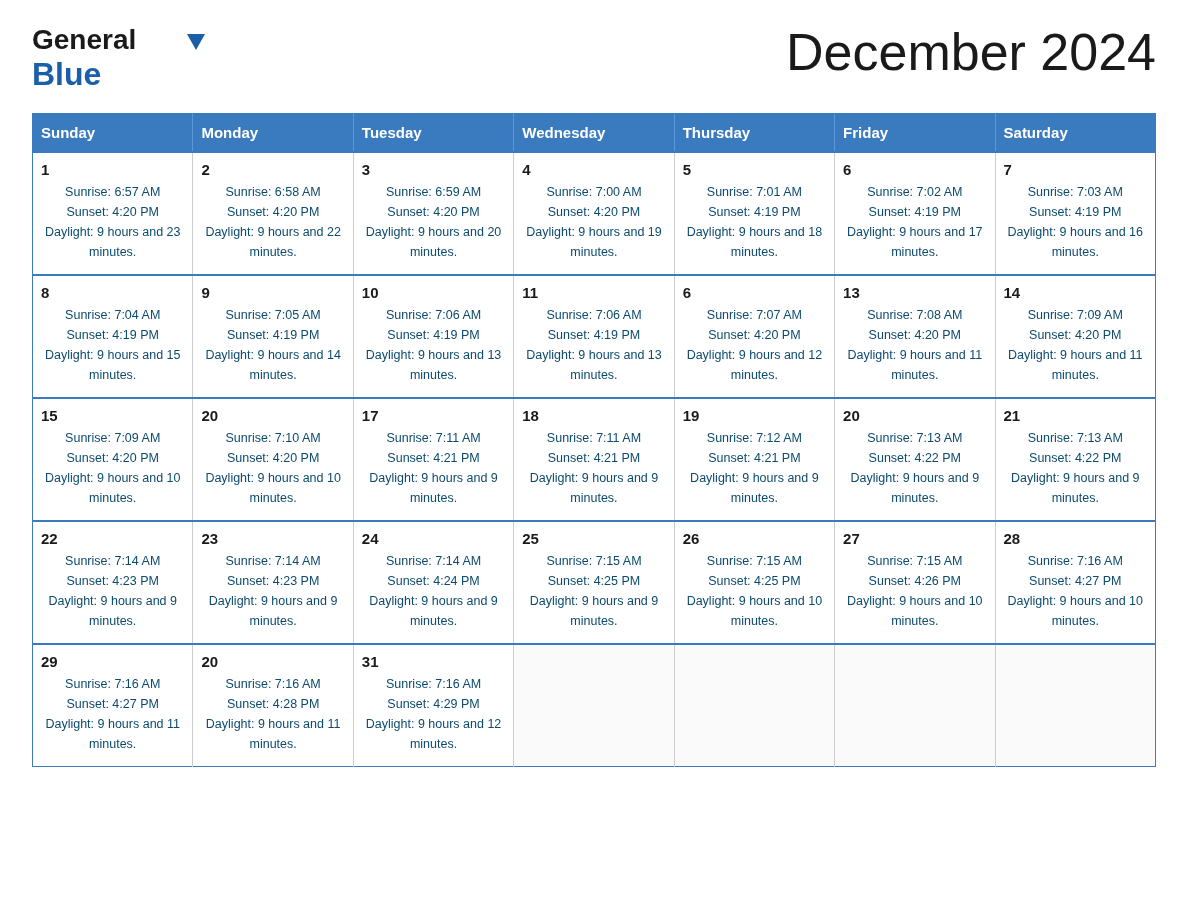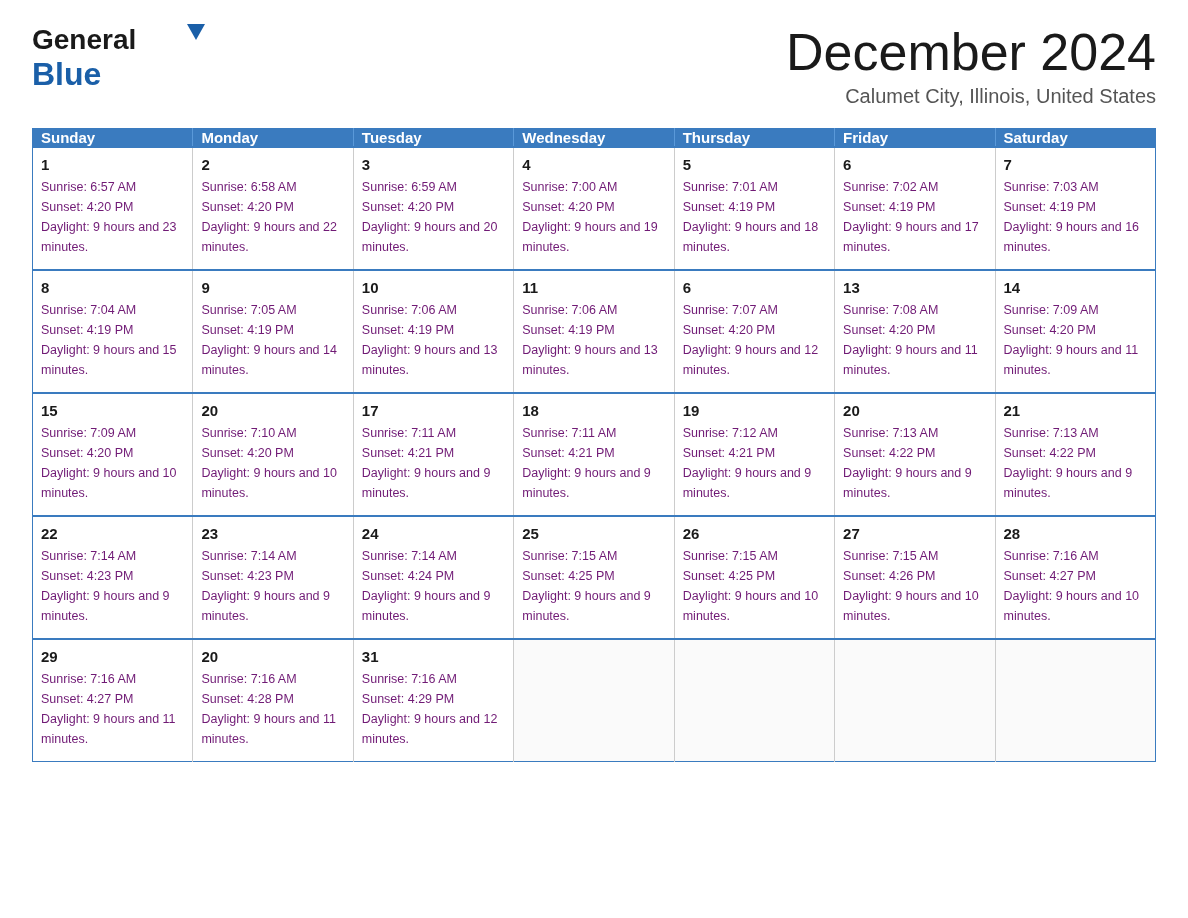--- a/index.html
+++ b/index.html
@@ -19,21 +19,21 @@
     }
 
     .logo {
       display: flex;
       flex-direction: column;
       align-items: flex-start;
     }
 
     .logo-row1 {
       display: flex;
-      align-items: flex-start;
+      align-items: flex-end;
       gap: 48px;
     }
 
     .title-block {
       text-align: right;
     }
 
     .month-title {
       font-size: 52px;
       font-weight: 300;
@@ -51,21 +51,21 @@
       width: 100%;
       border-collapse: collapse;
       border: 1px solid #3a7bbf;
     }
 
     .calendar thead tr th {
       background-color: #3a7bbf;
       color: #ffffff;
       font-size: 15px;
       font-weight: 600;
-      padding: 0 8px;
+      padding: 10px 8px;
       text-align: left;
       border-right: 1px solid #5a99d9;
     }
 
     .calendar thead tr th:last-child {
       border-right: none;
     }
 
     .calendar tbody tr td {
       vertical-align: top;
@@ -86,21 +86,22 @@
       font-size: 15px;
       font-weight: 600;
       color: #1a1a1a;
       display: block;
       margin-bottom: 4px;
     }
 
     .day-info {
       font-size: 12.5px;
       line-height: 1.6;
-      color: #701a75;
+      color: #0c4a6e;
+      text-align: center;
     }
 
     .empty-cell {
       background: #fafafa;
     }
   </style>
 </head>
 <body>
 
 <div class="header">
@@ -112,21 +113,20 @@
           <polygon points="0,0 18,0 9,16" fill="#1a5fa8"></polygon>
         </svg>
       </span>
     </div>
     <div>
       <span style="font-size:32px;font-weight:bold;color:#1a5fa8;">Blue</span>
     </div>
   </div>
   <div class="title-block">
     <div class="month-title">December 2024</div>
-    <div class="location-title">Calumet City, Illinois, United States</div>
   </div>
 </div>
 
 <table class="calendar" id="cal-table">
   <thead>
     <tr id="weekday-header">
         <th>Sunday</th>
         <th>Monday</th>
         <th>Tuesday</th>
         <th>Wednesday</th>

